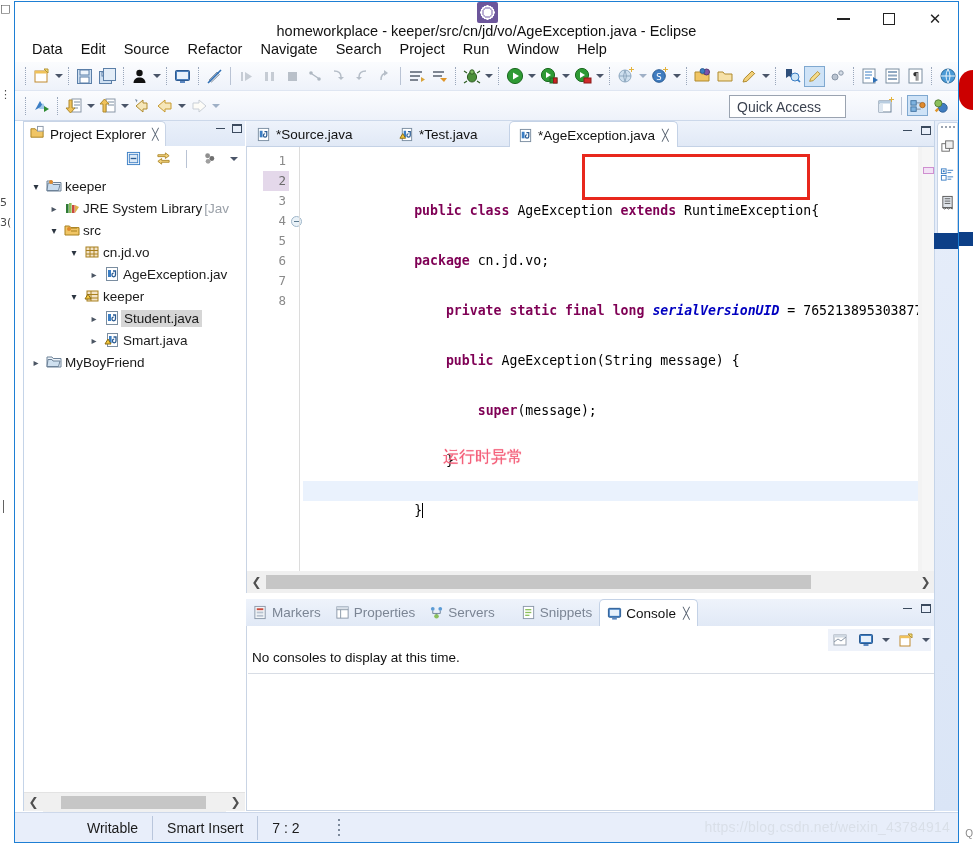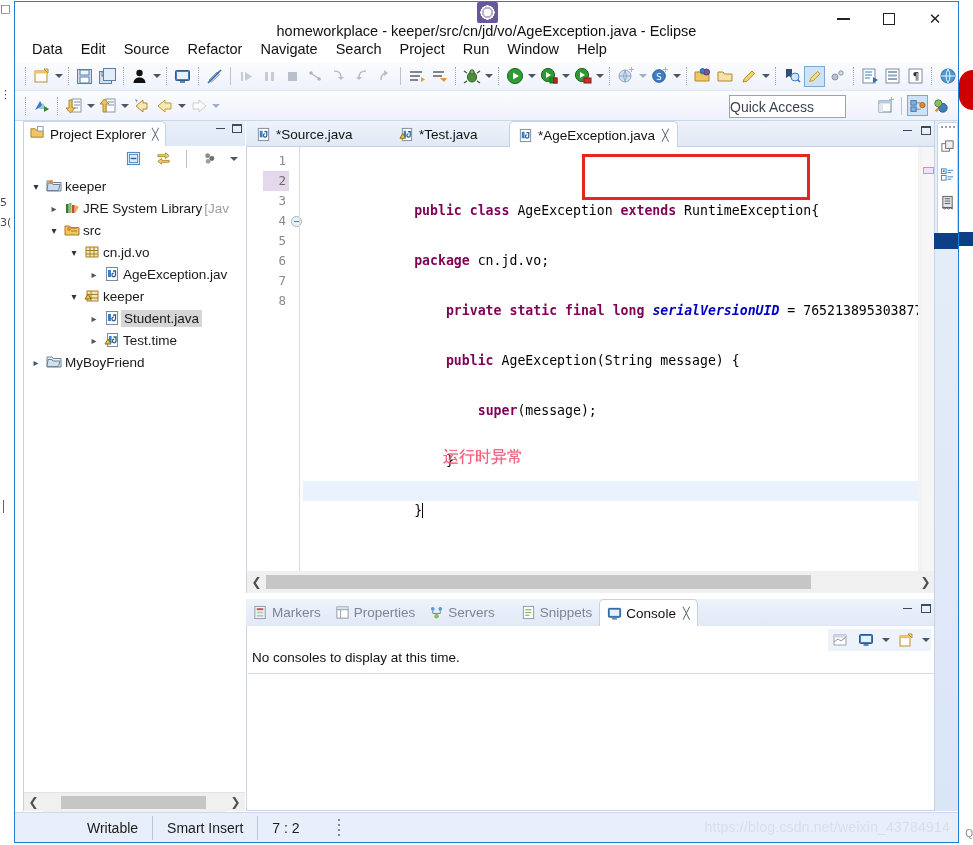--- a/index.html
+++ b/index.html
@@ -105,21 +105,21 @@
   .caret::after {
     content: ""; border-left: 4px solid transparent; border-right: 4px solid transparent;
     border-top: 4.5px solid #4a5568;
   }
   .caret.dim::after { border-top-color: #9fb0c6; }
 
   .quick-access {
     position: absolute; right: 112px; top: 4px;
     width: 117px; height: 23px;
     border: 1px solid #9aa3b0; background: #fff;
-    display: flex; align-items: center; 
+    display: flex; align-items: center; padding-left: 7px;
     font-size: 14px; color: #3b4250;
     font-family: "Liberation Sans", sans-serif;
   }
   .qa-right { position: absolute; right: 6px; top: 4px; display: flex; align-items: center; }
 
   
   .main { position: relative; height: 690px; background: #ffffff; }
 
   
   .vstrip-left {
@@ -872,21 +872,21 @@
           <div class="node" style="padding-left:62px;">
             <span class="arrow">▸</span>
             <span class="ico">
               <svg width="16" height="16" viewBox="0 0 16 16">
                   <rect x="3.5" y="1.5" width="10" height="13" fill="#fff" stroke="#7a8da0"></rect>
                   <path d="M9.5 5 h2.5 v4 a1.8 1.8 0 1 1 -1.8 -1.8" fill="none" stroke="#2a5b92" stroke-width="1.3"></path>
                   <rect x="5" y="4" width="2.6" height="7" fill="#3b7ec4"></rect>
                   <path d="M1 12 l3 -5 3 5z" fill="#f2c53d" stroke="#8a6b12"></path>
                 </svg>
             </span>
-            <span class="nm">Test.time</span>
+            <span class="nm">Smart.java</span>
           </div>
 
           <div class="node" style="padding-left:4px;">
             <span class="arrow">▸</span>
             <span class="ico">
               <svg width="16" height="16" viewBox="0 0 16 16">
                   <path d="M1 13 V3 h5 l1.2 1.5 H15 v8.5z" fill="#eef4fa" stroke="#6d8298"></path>
                   <path d="M2 5.5 l4 0 1 1.5 h7 l-1.5 5.5 H1z" fill="#cfe0ef" stroke="#6d8298"></path>
                 </svg>
             </span>

